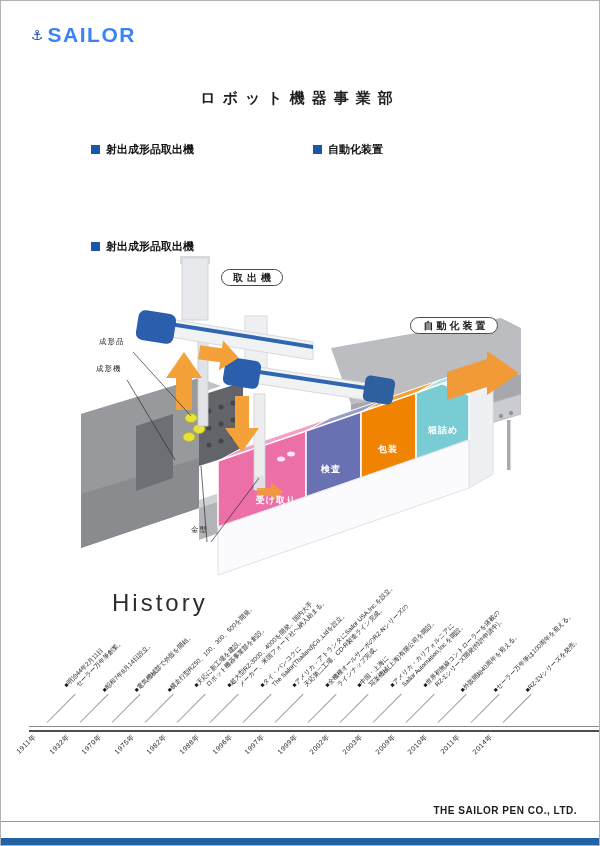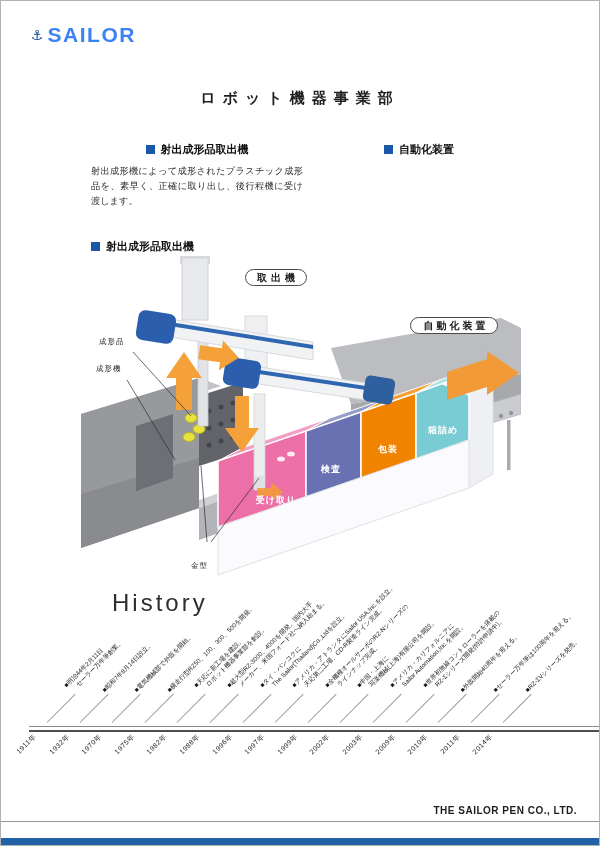--- a/index.html
+++ b/index.html
@@ -9,21 +9,21 @@
   
   .logo{position:absolute;left:30px;top:22px;display:flex;align-items:center;gap:4px;}
   .logo .anchor{font-size:14px;color:#134a9c;font-weight:bold;}
   .logo .brand{font-size:21px;font-weight:800;letter-spacing:1.5px;color:#3b82f6;}
   .title{position:absolute;left:0;right:0;top:88px;margin:0;text-align:center;
          font-size:15px;font-weight:600;letter-spacing:7px;color:#1f1f1f;}
   
   .col{position:absolute;top:141px;width:212px;}
   .col-left{left:90px;}
   .col-right{left:312px;width:212px;}
-  .sec-head{display:flex;align-items:center;font-size:11px;font-weight:bold;color:#111;justify-content:center;}
+  .sec-head{display:flex;align-items:center;font-size:11px;font-weight:bold;color:#111;}
   .sec-head .bullet{display:inline-block;width:9px;height:9px;background:#1b57a8;margin-right:6px;flex:0 0 auto;}
   .body{margin:7px 0 0 0;font-size:9.2px;line-height:1.62;color:#2b2b2b;text-align:justify;}
   .diagram-head{position:absolute;left:90px;top:238px;}
   
   .diagram-svg{position:absolute;left:80px;top:255px;}
   .callout{position:absolute;box-sizing:border-box;border:1.5px solid #4a4a4c;border-radius:9px;background:#fff;
            font-size:10px;font-weight:bold;color:#222;display:flex;align-items:center;justify-content:center;
            letter-spacing:4px;text-indent:4px;}
   .plabel{position:absolute;font-size:7.5px;color:#222;letter-spacing:1px;}
   .st-label{font-size:9px;font-weight:bold;letter-spacing:1px;}
@@ -56,21 +56,20 @@
     <span class="brand">SAILOR</span>
   </div>
 
   <h1 class="title">ロボット機器事業部</h1>
 
   <section class="col col-left">
     <div class="sec-head">
       <span class="bullet"></span>
       <span>射出成形品取出機</span>
     </div>
-    <p class="body">射出成形機によって成形されたプラスチック成形品を、素早く、正確に取り出し、後行程機に受け渡します。</p>
   </section>
 
   <section class="col col-right">
     <div class="sec-head">
       <span class="bullet"></span>
       <span>自動化装置</span>
     </div>
   </section>
 
   <div class="sec-head diagram-head">
@@ -172,25 +171,25 @@
     </g>
 
     <g fill="#ffffff" text-anchor="middle" class="st-label">
       <text x="195" y="247">受け取り</text>
       <text x="250" y="216">検査</text>
       <text x="307" y="196">包装</text>
       <text x="362" y="177">箱詰め</text>
     </g>
   </svg>
 
-  <div class="callout" style="left:244px;top:268px;width:62px;height:17px;">取出機</div>
+  <div class="callout" style="left:220px;top:268px;width:62px;height:17px;">取出機</div>
   <div class="callout" style="left:409px;top:316px;width:88px;height:17px;letter-spacing:3px;">自動化装置</div>
   <div class="plabel" style="left:98px;top:336px;">成形品</div>
   <div class="plabel" style="left:95px;top:363px;">成形機</div>
-  <div class="plabel" style="left:190px;top:560px;">金型</div>
+  <div class="plabel" style="left:190px;top:524px;">金型</div>
 
   <div class="history" id="timeline">
     <div class="history-title">History</div>
     <div class="axis"></div>
   <div class="tl-year" style="left: -10px; top: 146px;">1911年</div>
       <div class="tl-leader" style="left: 30px; top: 136px;"></div>
       <div class="tl-event" style="left: 56px; bottom: 92px;">
         <div class="l1">■明治44年2月11日</div>
         <div class="l2">セーラー万年筆創業。</div>
       </div>

